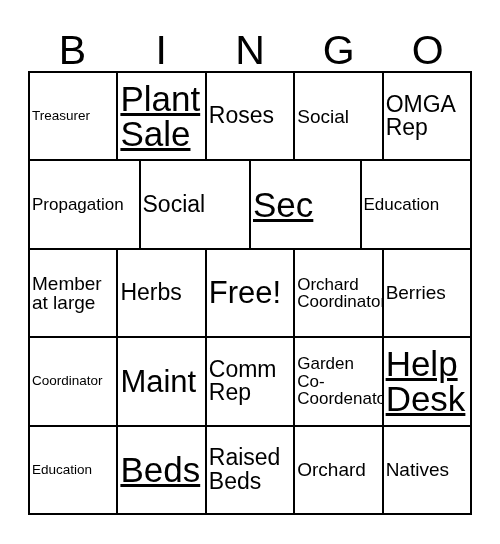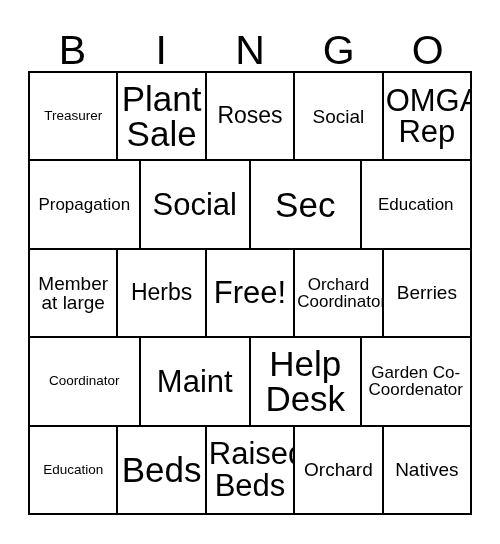--- a/index.html
+++ b/index.html
@@ -53,39 +53,38 @@
   .cell {
     flex: 1 1 0;
     width: 88.4px;
     height: 88.4px;
     box-sizing: border-box;
     border-right: 2px solid #000000;
     border-bottom: 2px solid #000000;
     display: flex;
     align-items: center;
     justify-content: center;
-    text-align: center;
     padding: 1px 2px;
     overflow: hidden;
   }
   .cell-text {
     display: block;
     width: 100%;
     line-height: 1.02;
     font-weight: 400;
   }
 
   
   .sz-xs  { font-size: 17px; }
   .sz-s   { font-size: 13.5px; }
   .sz-m   { font-size: 19px;   }
-  .sz-l   { font-size: 31px;   }
+  .sz-l   { font-size: 23px;   }
   .sz-xl  { font-size: 23px;   }
   .sz-xxl { font-size: 31px;   }
-  .sz-3xl { font-size: 35px;   }
+  .sz-3xl { font-size: 35px; text-decoration: underline;   }
 </style>
 </head>
 <body>
 
 <div id="card">
 
   <div id="header">
     <div class="header-cell">
         <span>B</span>
       </div>
@@ -157,24 +156,27 @@
     </div>
 
     <div class="grid-row">
       <div class="cell">
           <span class="cell-text sz-s">Coordinator</span>
         </div>
       <div class="cell">
           <span class="cell-text sz-xxl">Maint</span>
         </div>
       <div class="cell">
-          <span class="cell-text sz-3xl">Help Desk</span>
+          <span class="cell-text sz-l">Comm Rep</span>
         </div>
       <div class="cell">
           <span class="cell-text sz-xs">Garden Co-Coordenator</span>
+        </div>
+      <div class="cell">
+          <span class="cell-text sz-3xl">Help Desk</span>
         </div>
     </div>
 
     <div class="grid-row">
       <div class="cell">
           <span class="cell-text sz-s">Education</span>
         </div>
       <div class="cell">
           <span class="cell-text sz-3xl">Beds</span>
         </div>

